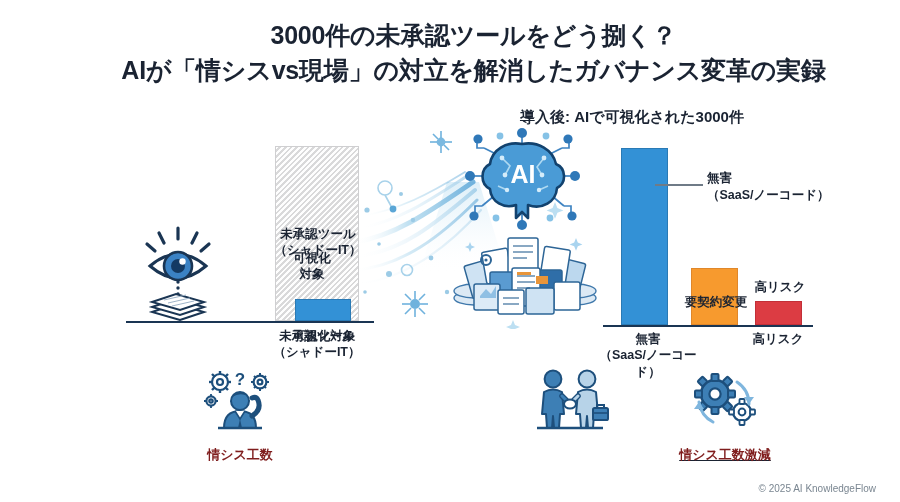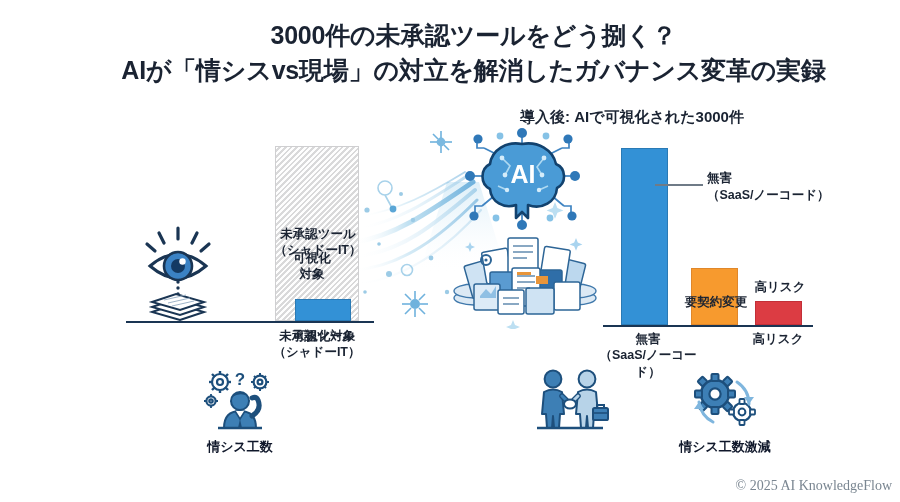--- a/index.html
+++ b/index.html
@@ -116,31 +116,31 @@
   }
   #rcat-red{
     position:absolute;left:138px;top:193px;width:74px;text-align:center;
     font-size:12.5px;font-weight:bold;color:#1a2332;
   }
 
   
   .bot-item{position:absolute;text-align:center;}
   .bot-icon{display:block;margin:0 auto;}
   .bot-label{
-    display:block;margin-top:4px;
-    font-size:13px;font-weight:bold;color:#0f172a;white-space:nowrap;
+    display:block;margin-top:12px;
+    font-size:13px;font-weight:bold;color:#7f1d1d;white-space:nowrap;
   }
   #bot-left{left:180px;top:368px;width:120px;}
   #bot-mid{left:490px;top:368px;width:160px;}
-  #bot-right{left:655px;top:368px;width:140px;}
+  #bot-right{left:655px;top:368px;width:140px;text-decoration:underline;}
 
   
   #footer{
-    position:absolute;right:8px;bottom:8px;
-    font-size:14px;color:#7a8691;font-family:Liberation Serif, serif;
+    position:absolute;right:24px;bottom:8px;
+    font-size:10px;color:#7a8691;
   }
 </style>
 </head>
 <body>
 
 <div id="canvas">
 
   <div class="title">
     <span class="title-line">3000件の未承認ツールをどう捌く？</span>
     <span class="title-line">AIが「情シスvs現場」の対立を解消したガバナンス変革の実録</span>

